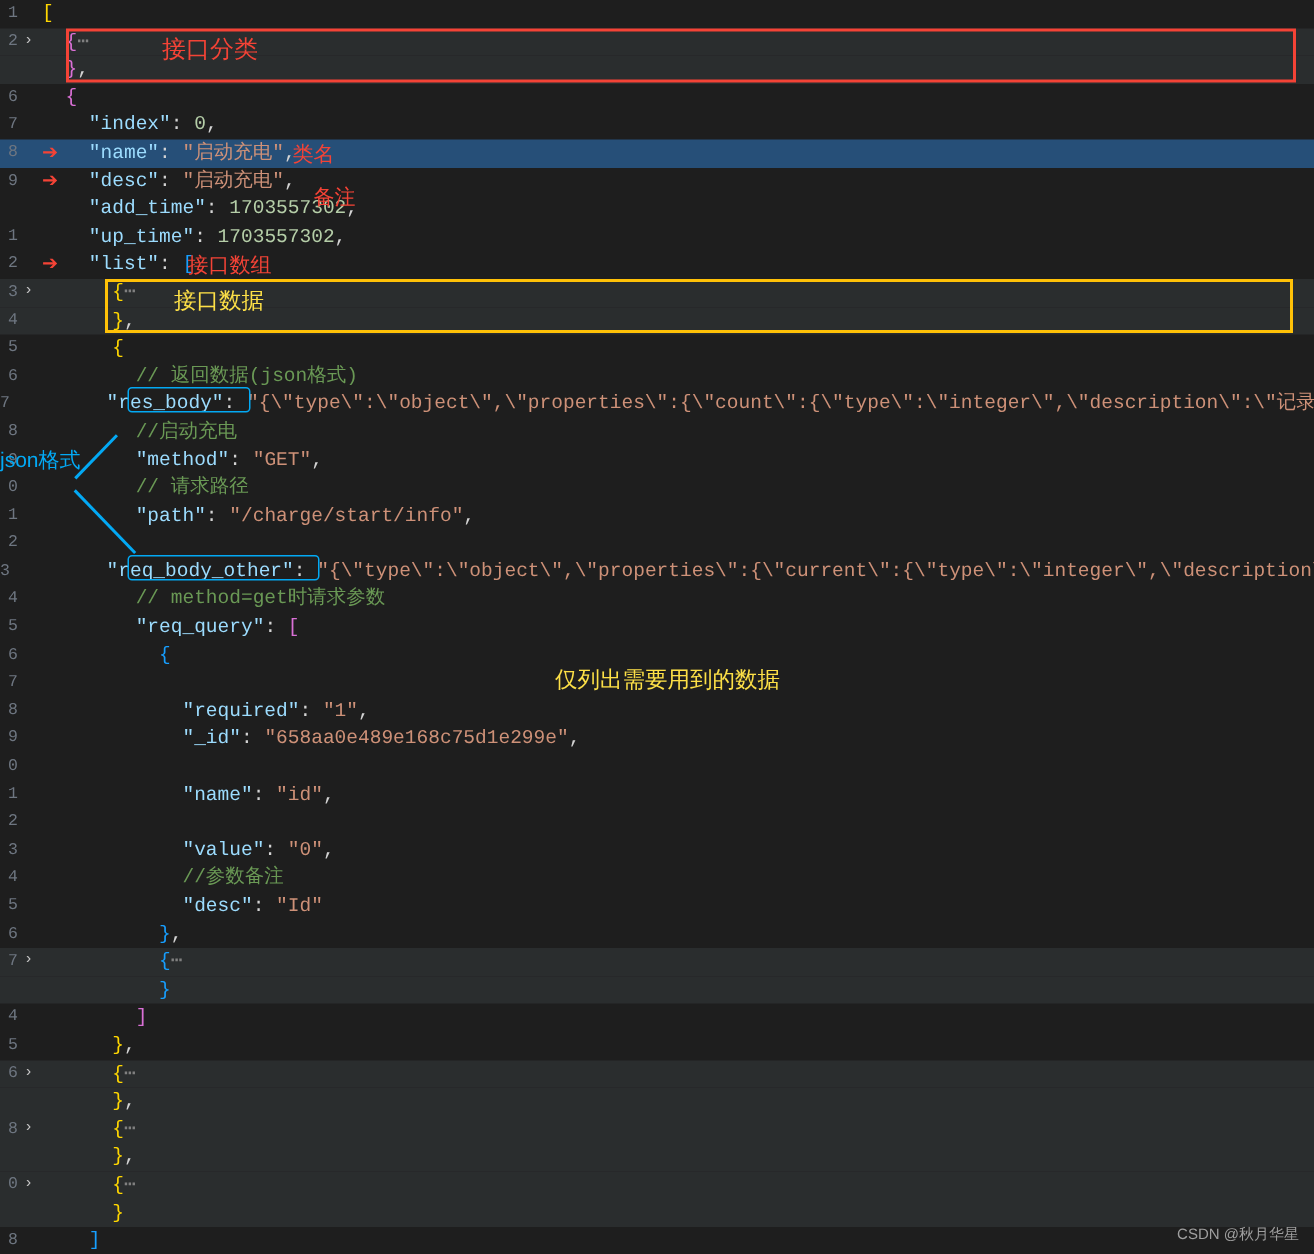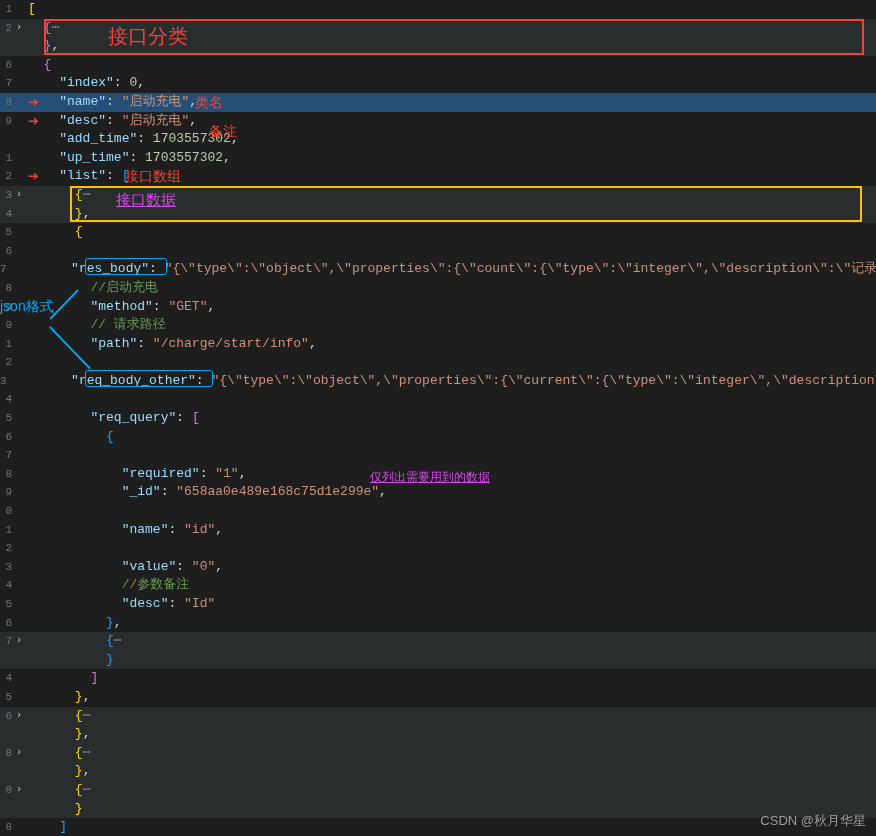--- a/index.html
+++ b/index.html
@@ -76,33 +76,33 @@
   border-radius: 3px;
 }
 .arrow-red {
   position: absolute;
   color: #f44336;
   font-size: 18px;
   font-weight: bold;
 }
 .label-red { color: #f44336; }
 .label-blue { color: #03a9f4; }
-.label-orange { color: #d946ef; text-decoration: underline; }
+.label-orange { color: #fde047; }
 .conn-line {
   position: absolute;
   background: #03a9f4;
   height: 1.5px;
 }
 .watermark {
   position: absolute;
   right: 10px;
   bottom: 6px;
   color: #9e9e9e;
   font-family: sans-serif;
-  font-size: 13px;
+  font-size: 10px;
 }
 </style>
 </head>
 <body>
 
 <div class="editor">
   <div class="code" id="code">
       <div class="line">
         <div class="ln">1</div>
         <div class="fc"></div>
@@ -164,20 +164,21 @@
         <div class="content">      <span class="bracket-y">}</span><span class="punc">,</span></div>
       </div>
       <div class="line">
         <div class="ln">5</div>
         <div class="fc"></div>
         <div class="content">      <span class="bracket-y">{</span></div>
       </div>
       <div class="line">
         <div class="ln">6</div>
         <div class="fc"></div>
+        <div class="content">        <span class="comment">// 返回数据(json格式)</span></div>
       </div>
       <div class="line">
         <div class="ln">7</div>
         <div class="fc"></div>
         <div class="content">        <span class="key">"res_body"</span><span class="punc">:</span> <span class="str">"{\"type\":\"object\",\"properties\":{\"count\":{\"type\":\"integer\",\"description\":\"记录数量\"</span></div>
       </div>
       <div class="line">
         <div class="ln">8</div>
         <div class="fc"></div>
         <div class="content">        <span class="comment">//启动充电</span></div>
@@ -202,20 +203,21 @@
         <div class="fc"></div>
       </div>
       <div class="line">
         <div class="ln">3</div>
         <div class="fc"></div>
         <div class="content">        <span class="key">"req_body_other"</span><span class="punc">:</span> <span class="str">"{\"type\":\"object\",\"properties\":{\"current\":{\"type\":\"integer\",\"description\":\"当</span></div>
       </div>
       <div class="line">
         <div class="ln">4</div>
         <div class="fc"></div>
+        <div class="content">        <span class="comment">// method=get时请求参数</span></div>
       </div>
       <div class="line">
         <div class="ln">5</div>
         <div class="fc"></div>
         <div class="content">        <span class="key">"req_query"</span><span class="punc">:</span> <span class="bracket-p">[</span></div>
       </div>
       <div class="line">
         <div class="ln">6</div>
         <div class="fc"></div>
         <div class="content">          <span class="bracket-b">{</span></div>
@@ -319,35 +321,35 @@
       </div>
       <div class="line">
         <div class="ln">8</div>
         <div class="fc"></div>
         <div class="content">    <span class="bracket-b">]</span></div>
       </div>
     </div>
 </div>
 
 <div class="box-red"></div>
-<div class="annotation label-red" style="left:108px;top:23px;font-size:20px;">接口分类</div>
+<div class="annotation label-red" style="left:108px;top:23px;font-size:16px;">接口分类</div>
 
 <div class="box-yellow"></div>
 <div class="annotation label-orange" style="left:116px;top:191px;font-size:15px;">接口数据</div>
 
 <div class="arrow-red" style="left:28px;top:91px;">➔</div>
 <div class="arrow-red" style="left:28px;top:110px;">➔</div>
 <div class="arrow-red" style="left:28px;top:165px;">➔</div>
 
 <div class="annotation label-red" style="left:195px;top:94px;">类名</div>
 <div class="annotation label-red" style="left:209px;top:113px;margin-top:10px;">备注</div>
 <div class="annotation label-red" style="left:125px;top:168px;">接口数组</div>
 
 <div class="box-blue1" style="left:85px;top:258px;width:82px;height:17px;"></div>
 <div class="box-blue2" style="left:85px;top:370px;width:128px;height:17px;"></div>
 
 <div class="annotation label-blue" style="left:0px;top:298px;">json格式</div>
 <div class="conn-line" style="left:50px;top:318px;width:40px;transform:rotate(-46deg);transform-origin:left center;"></div>
 <div class="conn-line" style="left:50px;top:326px;width:58px;transform:rotate(46deg);transform-origin:left center;"></div>
 
-<div class="annotation label-orange" style="left:370px;top:444px;font-size:12px;margin-top:25px;">仅列出需要用到的数据</div>
+<div class="annotation label-orange" style="left:370px;top:444px;font-size:15px;">仅列出需要用到的数据</div>
 
 <div class="watermark">CSDN @秋月华星</div>
 
 </body></html>

